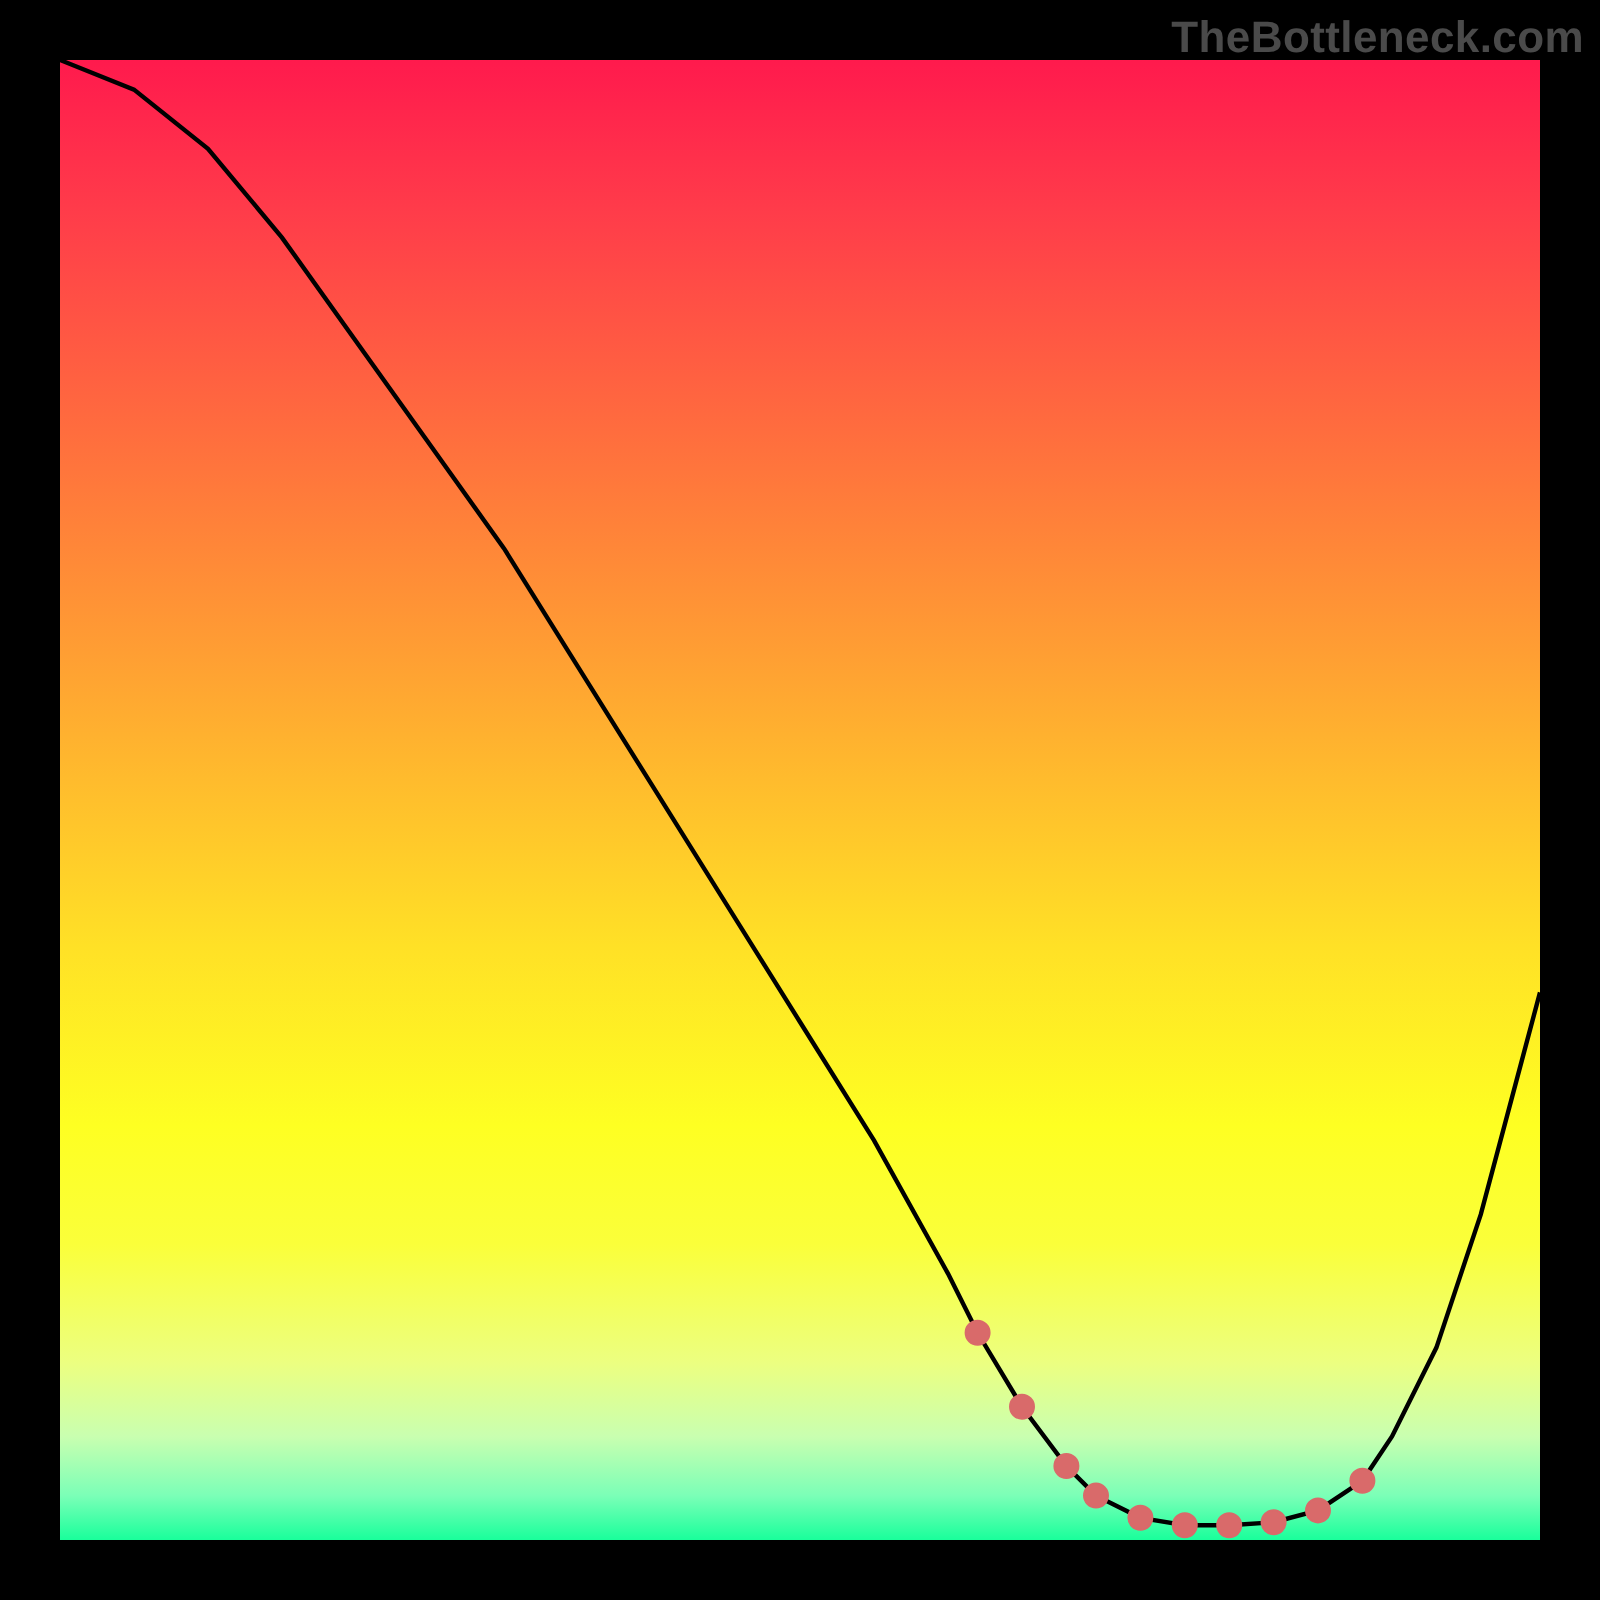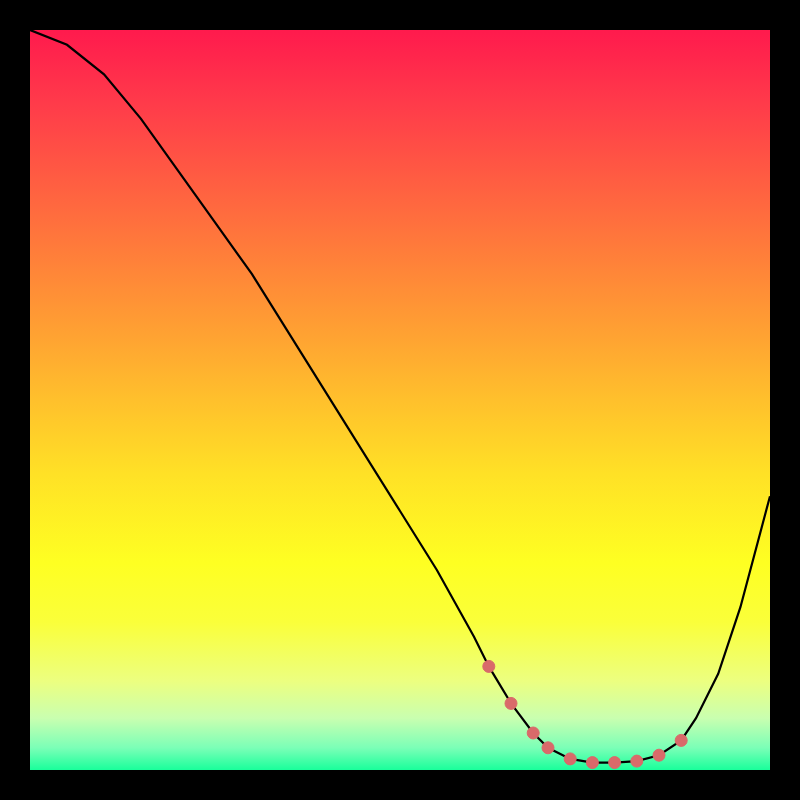--- a/index.html
+++ b/index.html
@@ -51,20 +51,21 @@
     width: 740px;
     height: 740px;
     z-index: 6;
   }
 </style>
 </head>
 <body>
 <div class="frame">
   <div class="plot-area"></div>
 
+  <div class="watermark">TheBottleneck.com</div>
 
   <svg class="curve" viewBox="0 0 740 740" preserveAspectRatio="none">
     <path id="curve-path" fill="none" stroke="#000000" stroke-width="2.2" d="M0.00 0.00 L37.00 14.80 L74.00 44.40 L111.00 88.80 L148.00 140.60 L185.00 192.40 L222.00 244.20 L259.00 303.40 L296.00 362.60 L333.00 421.80 L370.00 481.00 L407.00 540.20 L444.00 606.80 L458.80 636.40 L481.00 673.40 L503.20 703.00 L518.00 717.80 L540.20 728.90 L562.40 732.60 L584.60 732.60 L606.80 731.12 L629.00 725.20 L651.20 710.40 L666.00 688.20 L688.20 643.80 L710.40 577.20 L740.00 466.20"></path>
   </svg>
 
   <svg class="markers" viewBox="0 0 740 740" preserveAspectRatio="none">
     <g id="markers-group">
         <circle cx="458.80" cy="636.40" r="6" fill="#d96a6a" stroke="#d96a6a" stroke-width="1"></circle>
         <circle cx="481.00" cy="673.40" r="6" fill="#d96a6a" stroke="#d96a6a" stroke-width="1"></circle>
         <circle cx="503.20" cy="703.00" r="6" fill="#d96a6a" stroke="#d96a6a" stroke-width="1"></circle>

